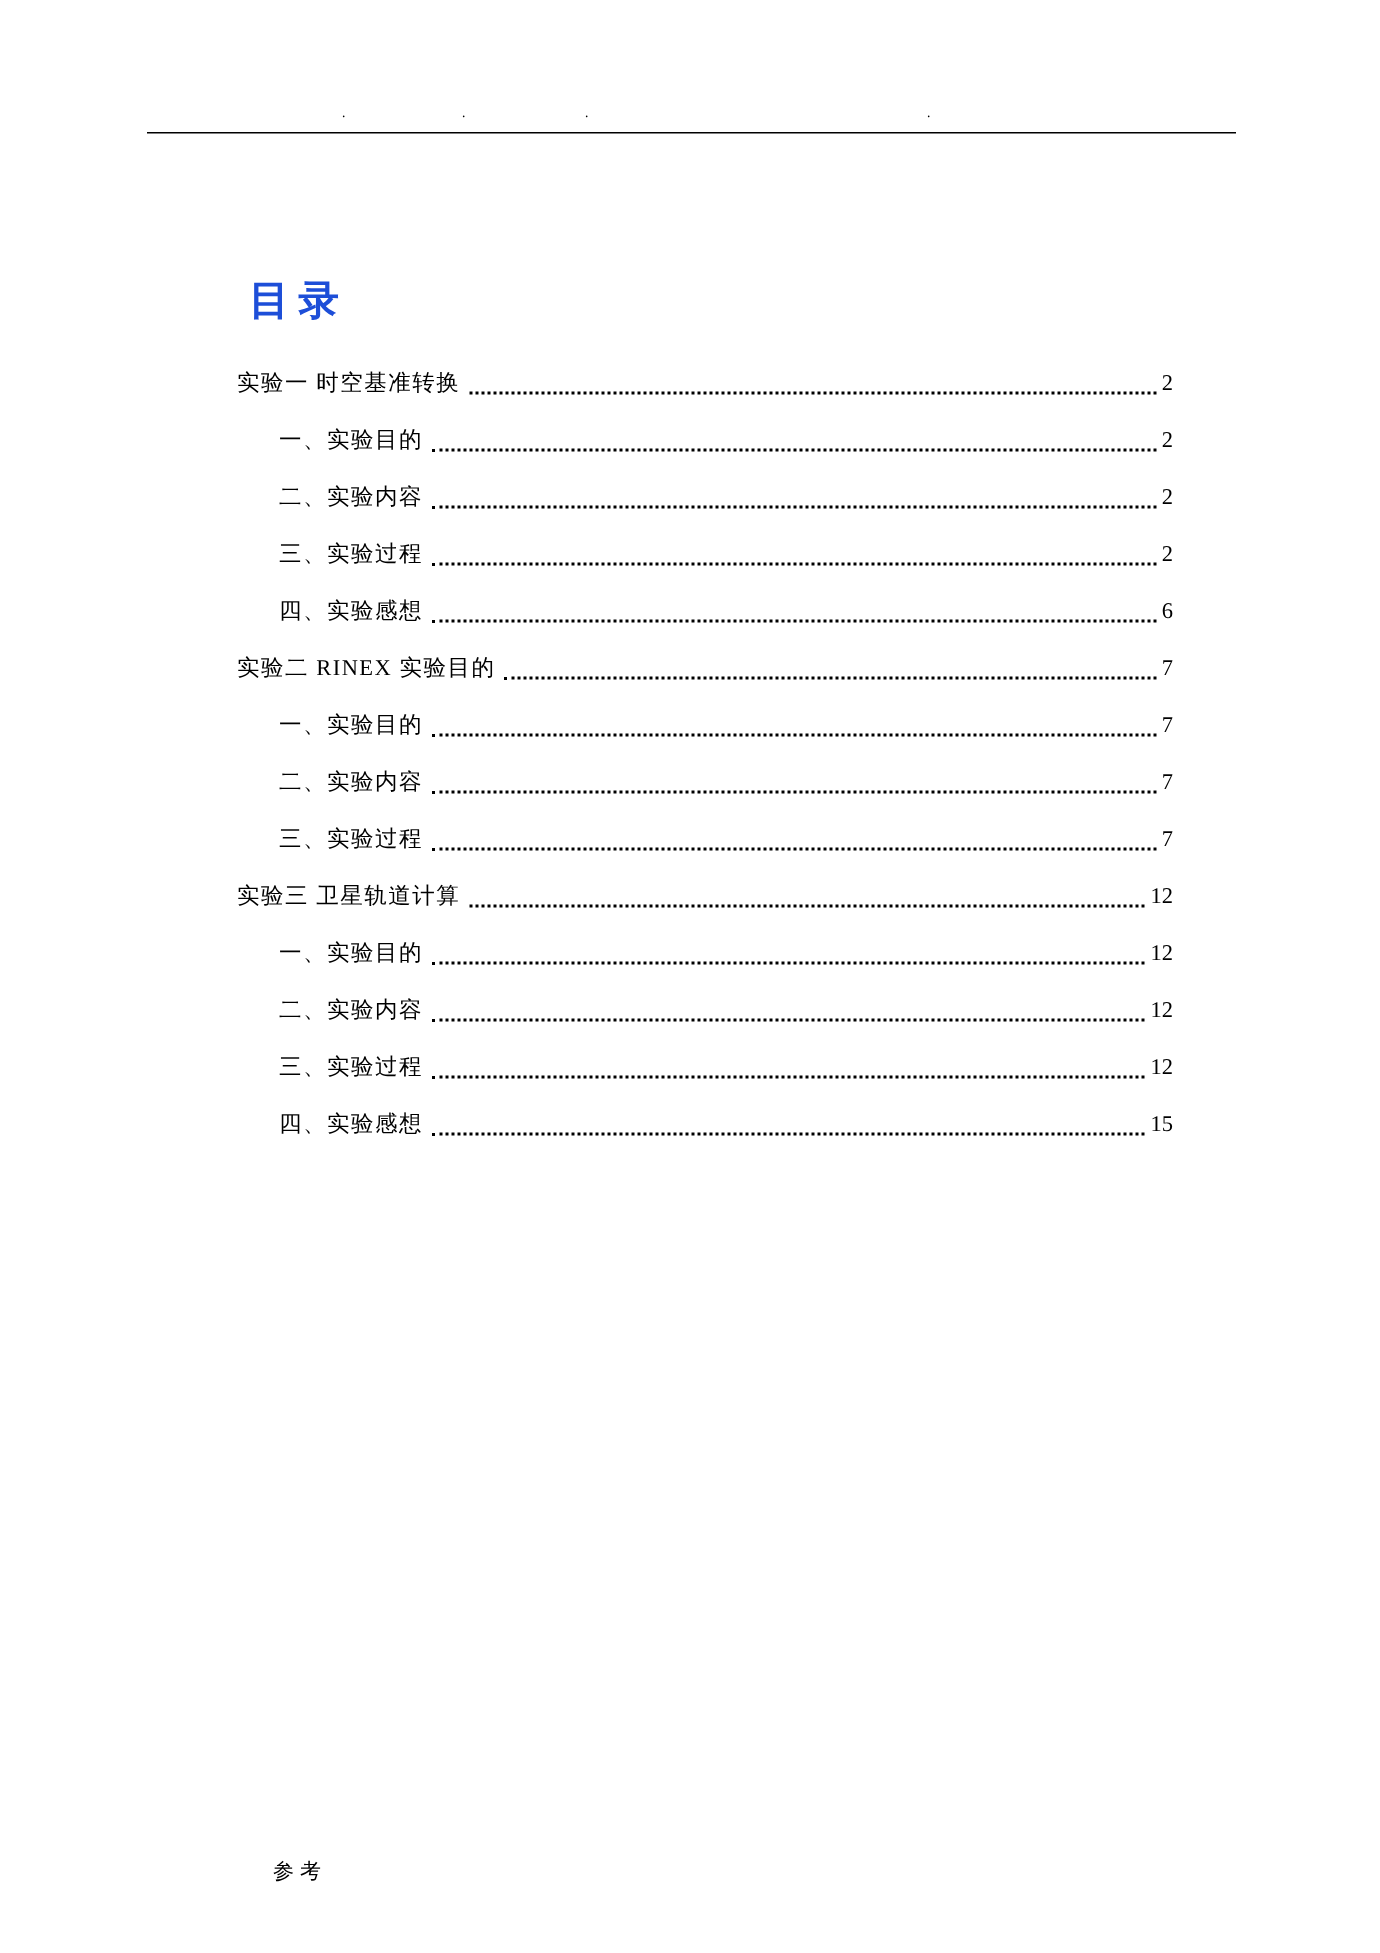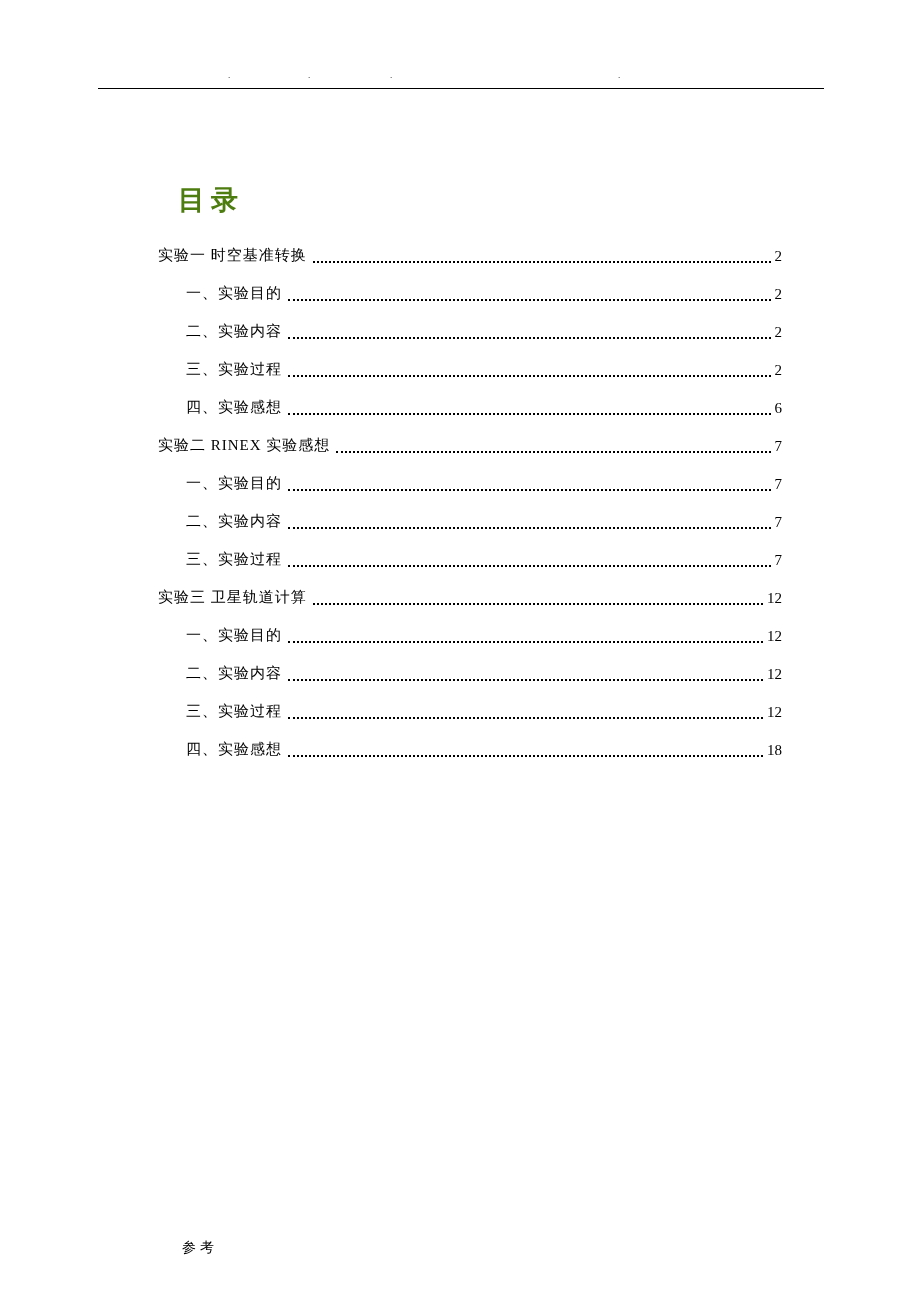--- a/index.html
+++ b/index.html
@@ -1,21 +1,21 @@
 <!DOCTYPE html>
 <html><head>
 <meta charset="utf-8">
 <style>
   html,body{margin:0;padding:0;background:#fff;width:920px;height:1302px;position:relative;font-family:"SimSun","宋体",serif;color:#000}
   .page{position:absolute;top:0;left:0;right:0;bottom:0}
   .header-rule{position:absolute;top:88px;left:98px;right:96px;border-top:1.5px solid #000}
   .header-dots{position:absolute;top:70px;left:98px;right:96px;height:14px;font-size:9px;color:#000;letter-spacing:80px}
   .header-dots span{position:absolute}
   .content{position:absolute;top:182px;left:158px;right:138px}
-  .title{color:#4d7c0f;font-family:"Microsoft YaHei","SimHei",sans-serif;font-size:27px;font-weight:bold;margin:0 0 28px 20px;letter-spacing:6px}
+  .title{color:#1d4ed8;font-family:"Microsoft YaHei","SimHei",sans-serif;font-size:27px;font-weight:bold;margin:0 0 28px 8px;letter-spacing:6px}
   .toc{}
   .toc-row{display:flex;align-items:flex-end;font-size:15px;margin-bottom:19px;white-space:nowrap}
   .toc-row.level-1{padding-left:0}
   .toc-row.level-2{padding-left:28px}
   .toc-label{flex:0 0 auto;letter-spacing:1px}
   .toc-dots{flex:1 1 auto;overflow:hidden;border-bottom:2px dotted #000;height:0.75em;margin:0 4px 2px 6px}
   .toc-page{flex:0 0 auto}
   .footer{position:absolute;bottom:45px;left:182px;font-size:14px;letter-spacing:4px}
 </style>
 </head>
@@ -53,21 +53,21 @@
           <span class="toc-label">三、实验过程</span>
           <span class="toc-dots"></span>
           <span class="toc-page">2</span>
         </div>
         <div class="toc-row level-2">
           <span class="toc-label">四、实验感想</span>
           <span class="toc-dots"></span>
           <span class="toc-page">6</span>
         </div>
         <div class="toc-row level-1">
-          <span class="toc-label">实验二   RINEX 实验感想</span>
+          <span class="toc-label">实验二   RINEX 实验目的</span>
           <span class="toc-dots"></span>
           <span class="toc-page">7</span>
         </div>
         <div class="toc-row level-2">
           <span class="toc-label">一、实验目的</span>
           <span class="toc-dots"></span>
           <span class="toc-page">7</span>
         </div>
         <div class="toc-row level-2">
           <span class="toc-label">二、实验内容</span>
@@ -95,19 +95,19 @@
           <span class="toc-page">12</span>
         </div>
         <div class="toc-row level-2">
           <span class="toc-label">三、实验过程</span>
           <span class="toc-dots"></span>
           <span class="toc-page">12</span>
         </div>
         <div class="toc-row level-2">
           <span class="toc-label">四、实验感想</span>
           <span class="toc-dots"></span>
-          <span class="toc-page">18</span>
+          <span class="toc-page">15</span>
         </div>
       </div>
   </div>
 
   <div class="footer">参考</div>
 </div>
 
 </body></html>

